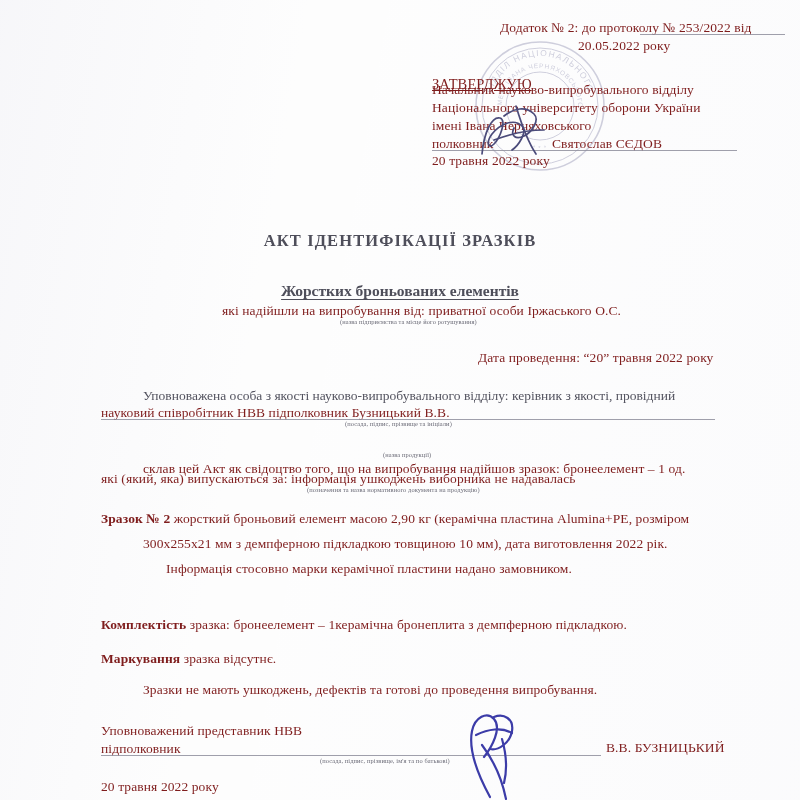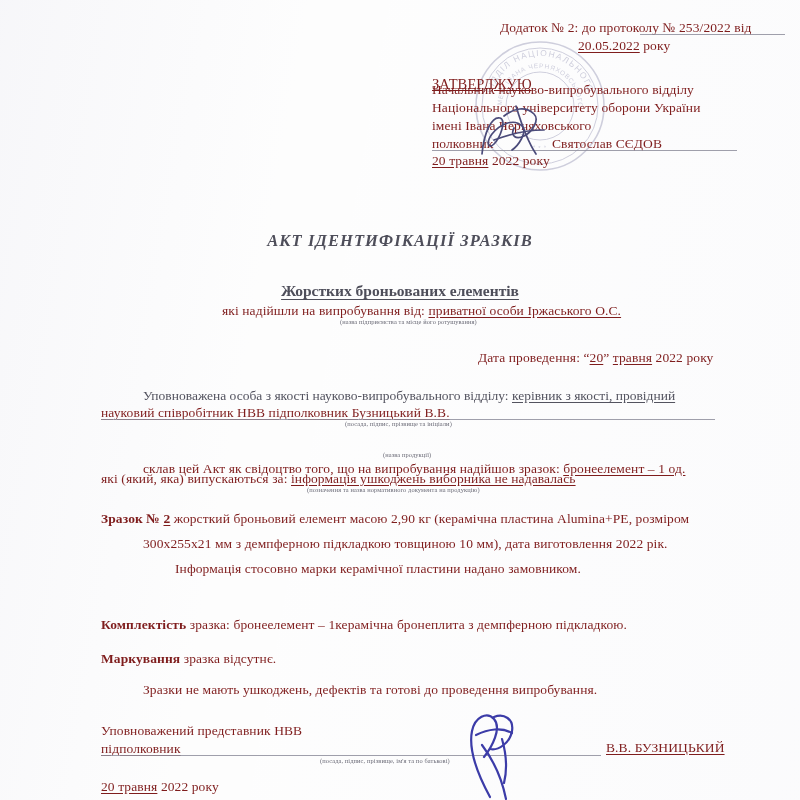--- a/index.html
+++ b/index.html
@@ -33,21 +33,21 @@
   .layer { position: relative; z-index: 2; }
 
   .txt {
     position: absolute;
     white-space: nowrap;
     color: #7f1d1d;
     font-size: 13.5px;
     line-height: 1.25;
     letter-spacing: 0.1px;
   }
-  .u  { text-decoration: underline; text-underline-offset: 2px; }
+  .u  { text-underline-offset: 2px; }
   .b  { font-weight: bold; }
   .cap {
     position: absolute;
     font-size: 6.4px;
     color: #6b6b77;
     letter-spacing: 0.1px;
     white-space: nowrap;
   }
   .rule {
     position: absolute;
@@ -163,21 +163,21 @@
 
   <svg class="sig" style="left:470px; top:96px; width:130px; height:70px;" viewBox="0 0 130 70">
     <g fill="none" stroke="#4b4b7a" stroke-width="1.7" stroke-linecap="round">
       <path d="M12,58 C14,36 22,20 30,22 C37,24 30,42 24,48 C18,54 16,46 22,38 C30,28 44,22 52,30 C58,36 48,50 42,54"></path>
       <path d="M34,20 C44,12 56,10 64,18 C70,24 62,36 54,40 C46,44 40,40 44,32"></path>
       <path d="M46,10 C52,30 58,46 66,58"></path>
       <path d="M24,44 C40,38 58,34 74,34"></path>
     </g>
   </svg>
 
-  <div id="title-main" style="top:231px;font-style:italic;">АКТ ІДЕНТИФІКАЦІЇ ЗРАЗКІВ</div>
+  <div id="title-main" style="top:231px;">АКТ ІДЕНТИФІКАЦІЇ ЗРАЗКІВ</div>
   <div id="title-sub" style="top:252px;">
     <span>Жорстких броньованих елементів</span>
   </div>
 
   <div class="txt" style="left:222px; top:303px;">
     <span>які надійшли на випробування від:</span>
     <span class="u">приватної особи Іржаського О.С.</span>
   </div>
   <div class="cap" style="left:340px; top:318px;">(назва підприємства та  місце  його ротушування)</div>
 
@@ -209,21 +209,21 @@
     <span class="u">інформація ушкоджень виборника не надавалась</span>
   </div>
   <div class="cap" style="left:307px; top:486px;">(позначення та назва нормативного документа на продукцію)</div>
 
   <div class="txt" style="left:101px; top:511px;">
     <span class="b">Зразок №</span>
     <span class="b u">2</span>
     <span>жорсткий броньовий елемент масою 2,90 кг (керамічна пластина Alumina+PE, розміром</span>
   </div>
   <div class="txt" style="left:143px; top:536px;">300х255х21 мм з демпферною підкладкою товщиною 10 мм), дата виготовлення 2022 рік.</div>
-  <div class="txt" style="left:175px; top:561px;">Інформація стосовно марки керамічної пластини надано замовником.</div>
+  <div class="txt" style="left:166px; top:561px;">Інформація стосовно марки керамічної пластини надано замовником.</div>
 
   <div class="txt" style="left:101px; top:617px;">
     <span class="b">Комплектість</span>
     <span>зразка: бронеелемент  – 1керамічна бронеплита з демпферною підкладкою.</span>
   </div>
 
   <div class="txt" style="left:101px; top:651px;">
     <span class="b">Маркування</span>
     <span>зразка відсутнє.</span>
   </div>

